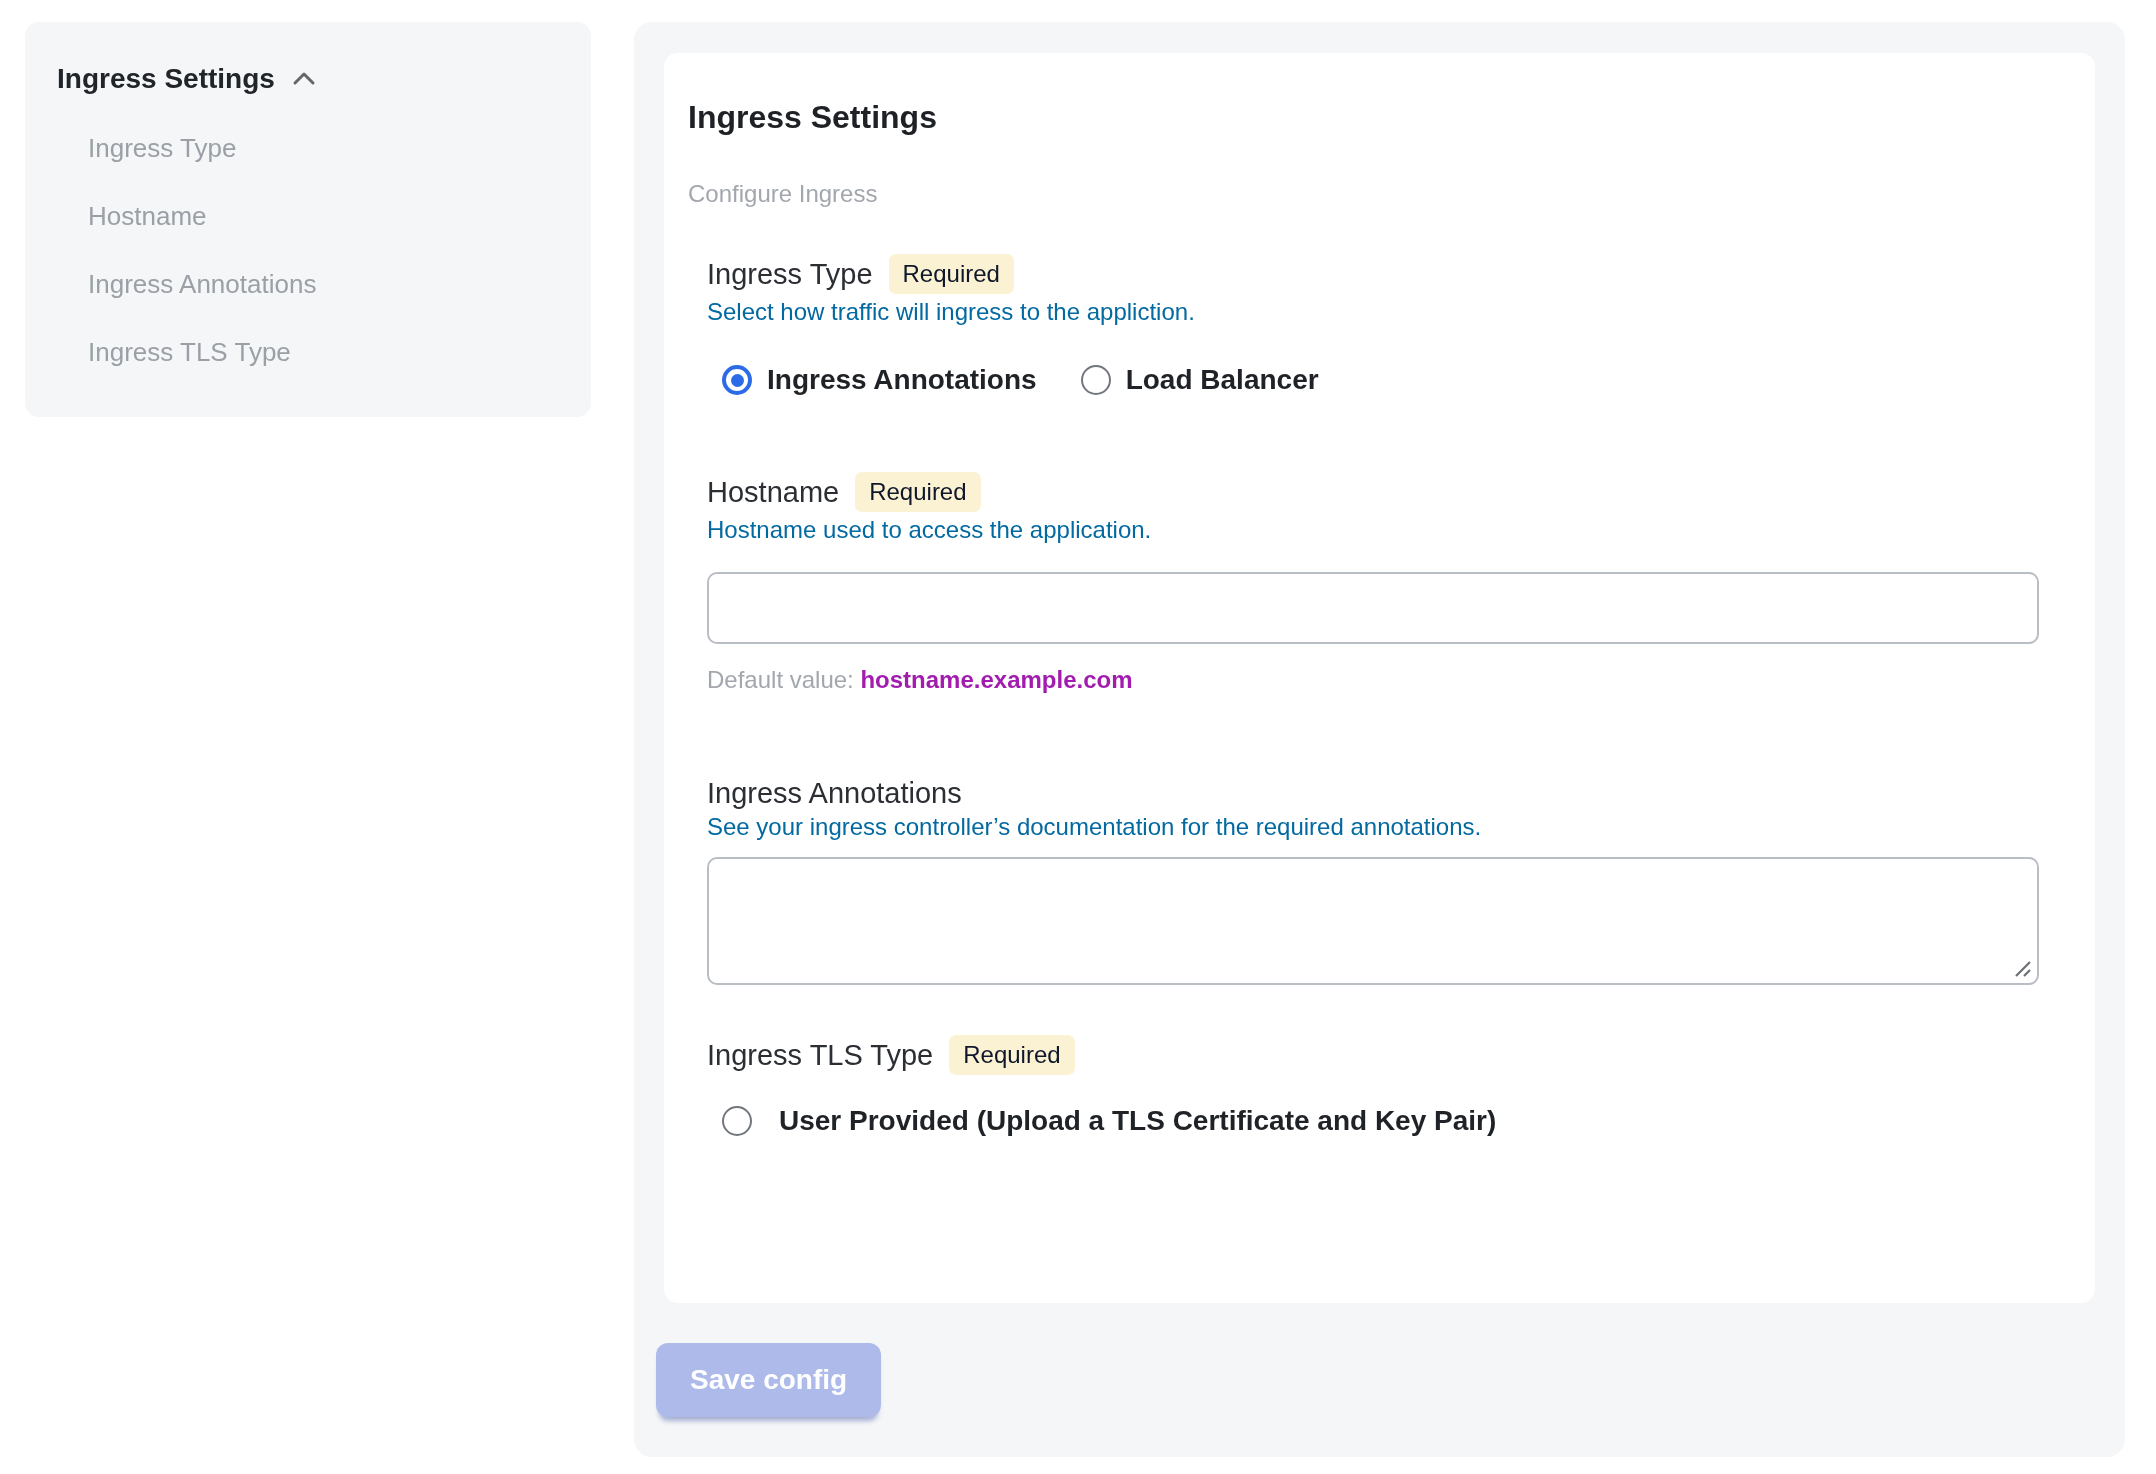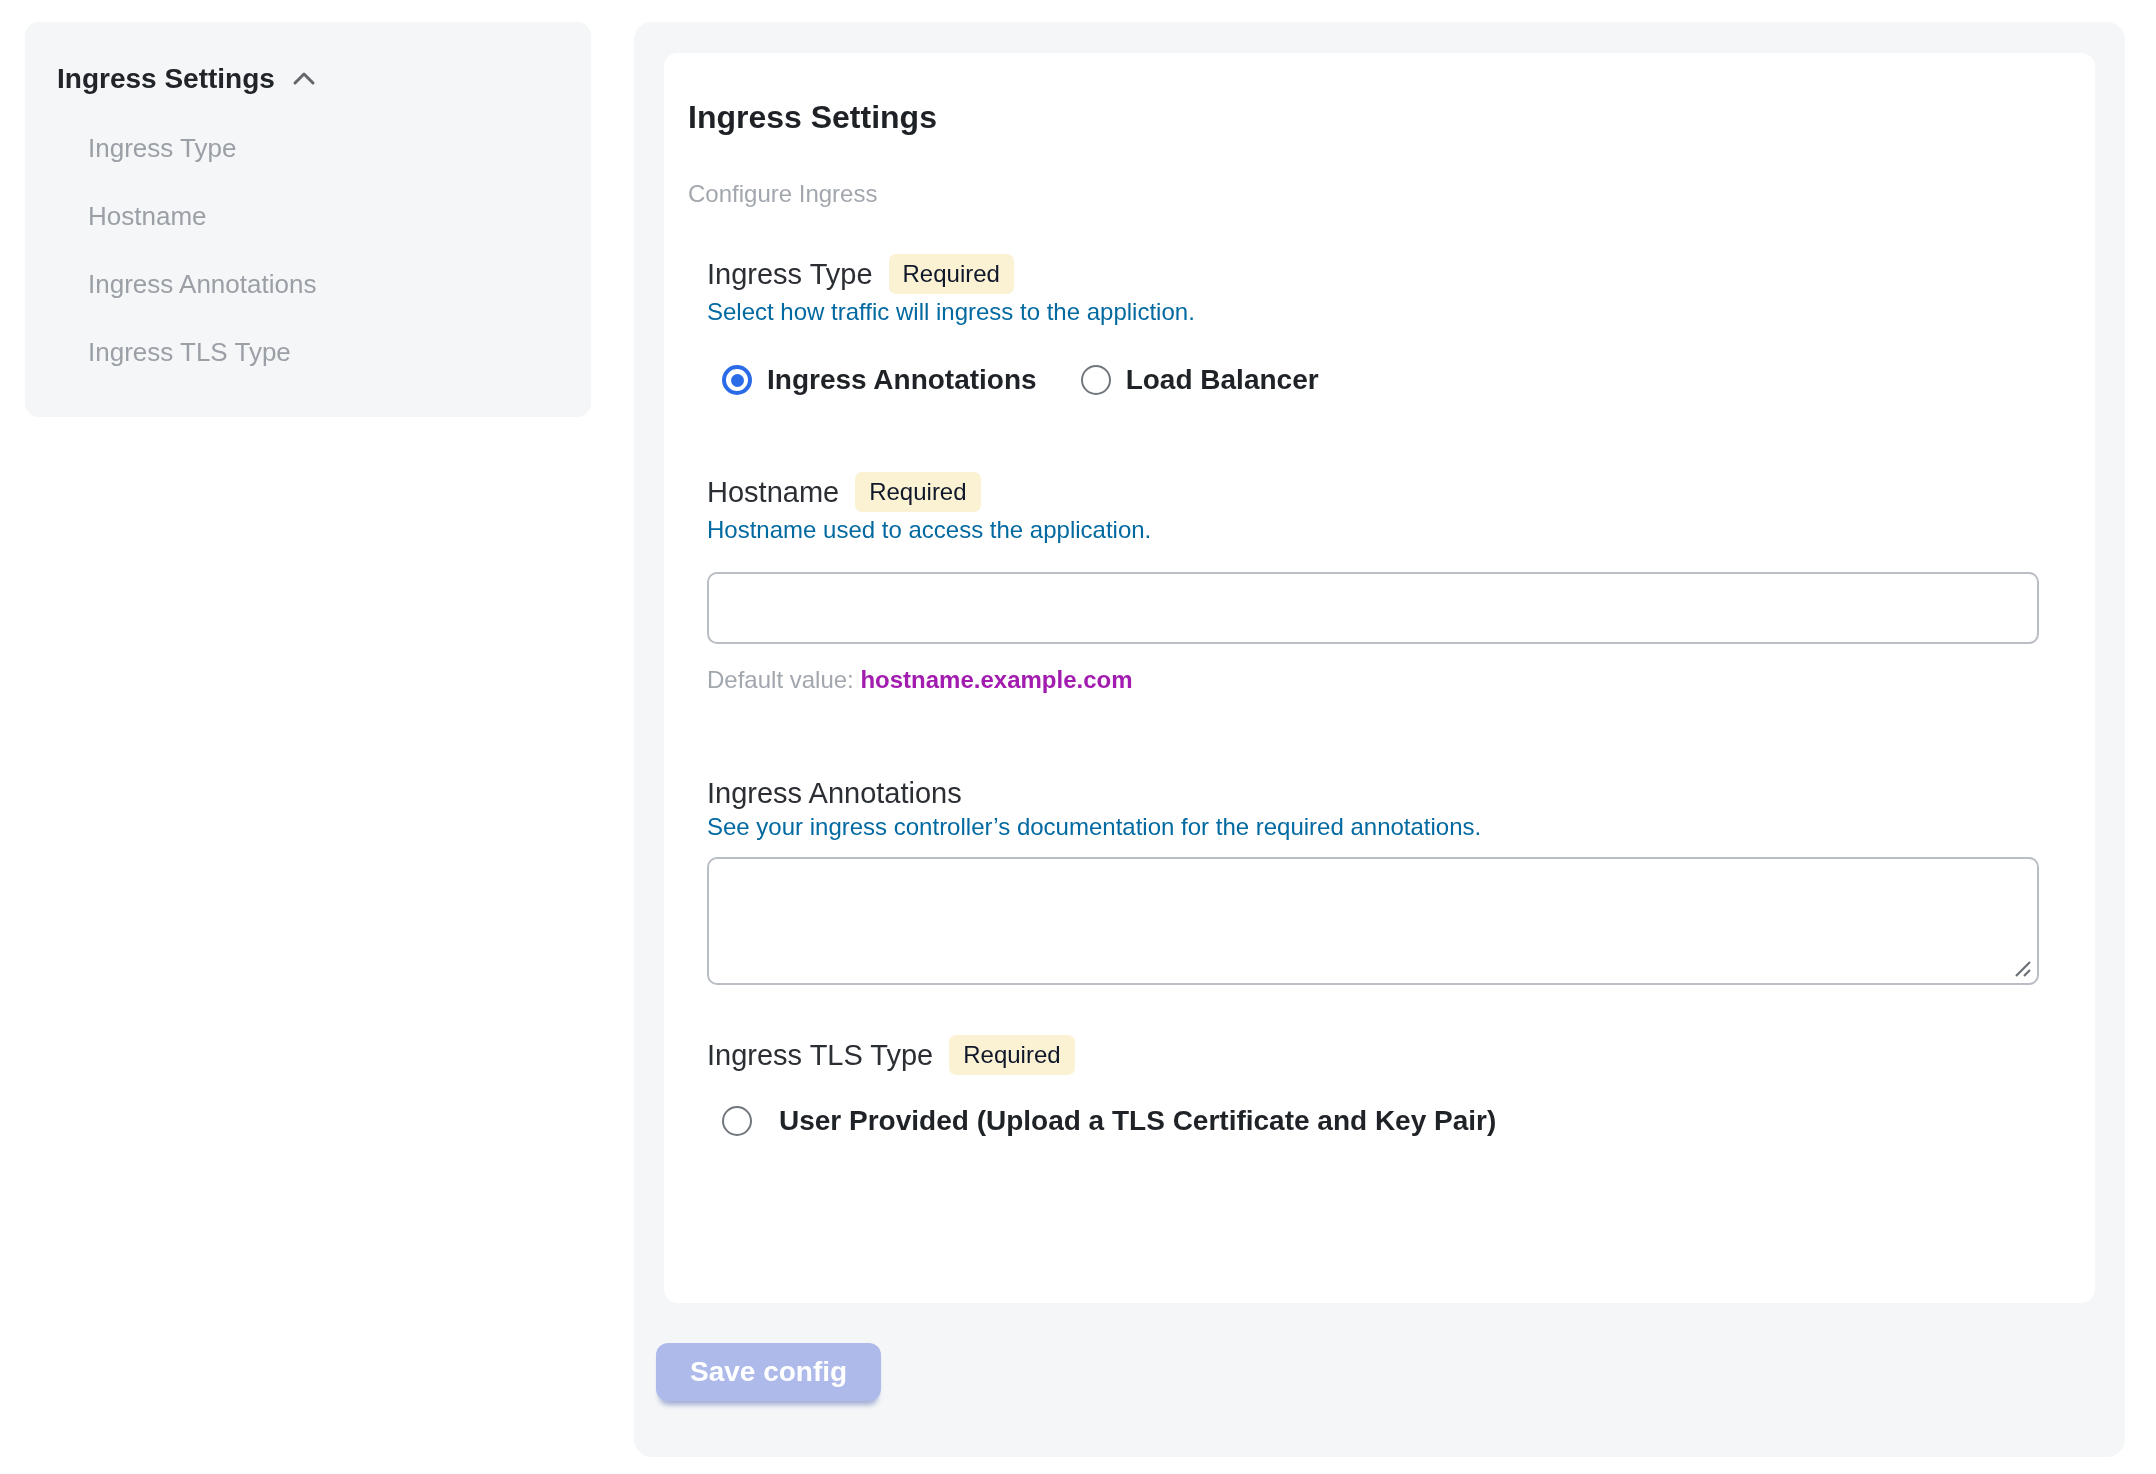--- a/index.html
+++ b/index.html
@@ -70,21 +70,21 @@
 
   .textarea-wrap { position:relative; margin-top:16px; width:1332px; height:128px; }
   .annotations-textarea {
     width:100%; height:100%; border:2px solid #b9bec5; border-radius:10px;
     background:#ffffff; resize:none; font-family:inherit; font-size:26px;
     padding:12px 20px; color:#1e2125; outline:none;
   }
   .resize-handle { position:absolute; right:6px; bottom:6px; cursor:nwse-resize; }
 
   .save-btn {
-    position:absolute; left:22px; top:1321px; height:58px; padding:0 34px;
+    position:absolute; left:22px; top:1321px; height:74px; padding:0 34px;
     background:#aebbea; border:none; border-radius:12px;
     color:#ffffff; font-size:28px; font-weight:700; font-family:inherit;
     box-shadow:0 7px 5px -3px rgba(124,139,192,0.65); cursor:default;
   }
 </style>
 </head>
 <body>
 
 <div class="page">
 

